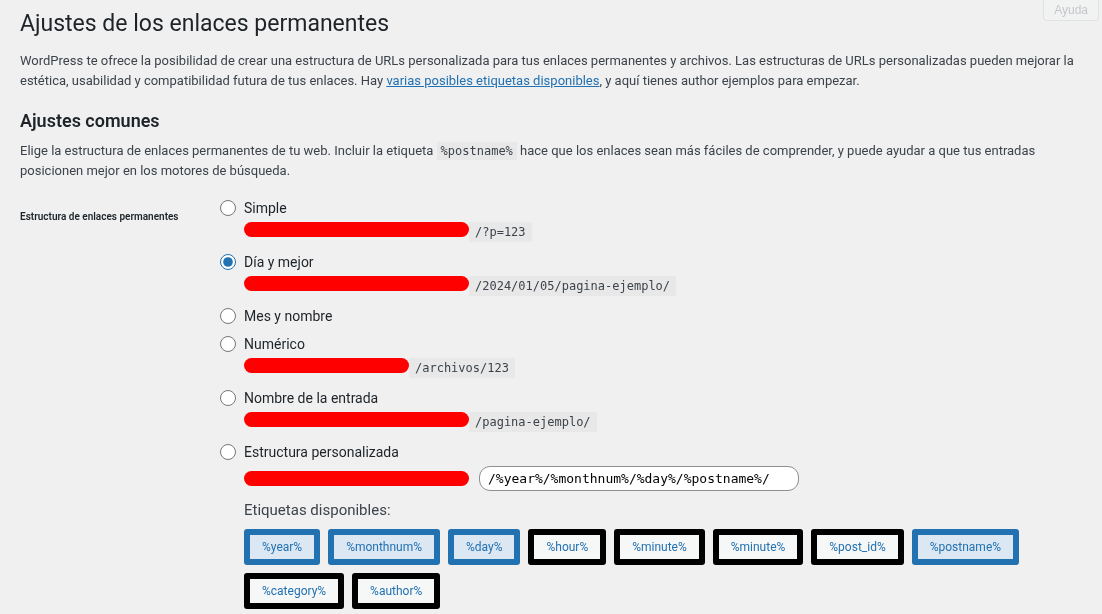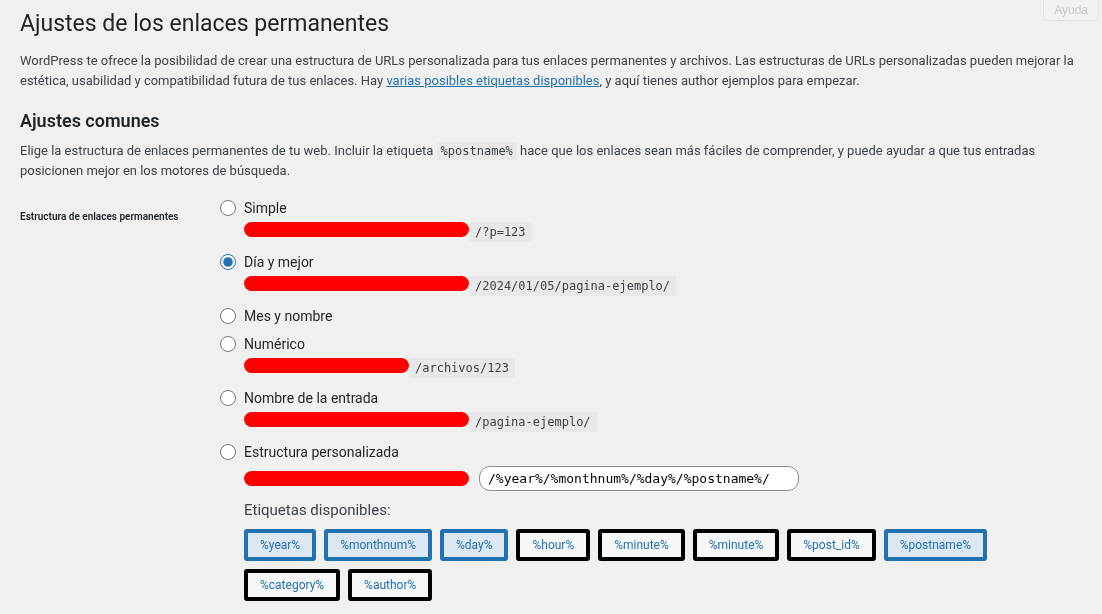--- a/index.html
+++ b/index.html
@@ -141,21 +141,21 @@
       margin-bottom: 10px;
     }
     .tag-buttons {
       margin-left: 24px;
       display: flex;
       gap: 8px;
       flex-wrap: wrap;
     }
     .tag-btn {
       background: #f6f7f7;
-      border: 4px solid #000000;
+      border: 6px solid #000000;
       color: #2271b1;
       font-size: 12px;
       padding: 5px 12px;
       border-radius: 3px;
       cursor: pointer;
       font-family: inherit;
     }
     .tag-btn.active {
       background: #dbe7f3;
       border-color: #2271b1;

